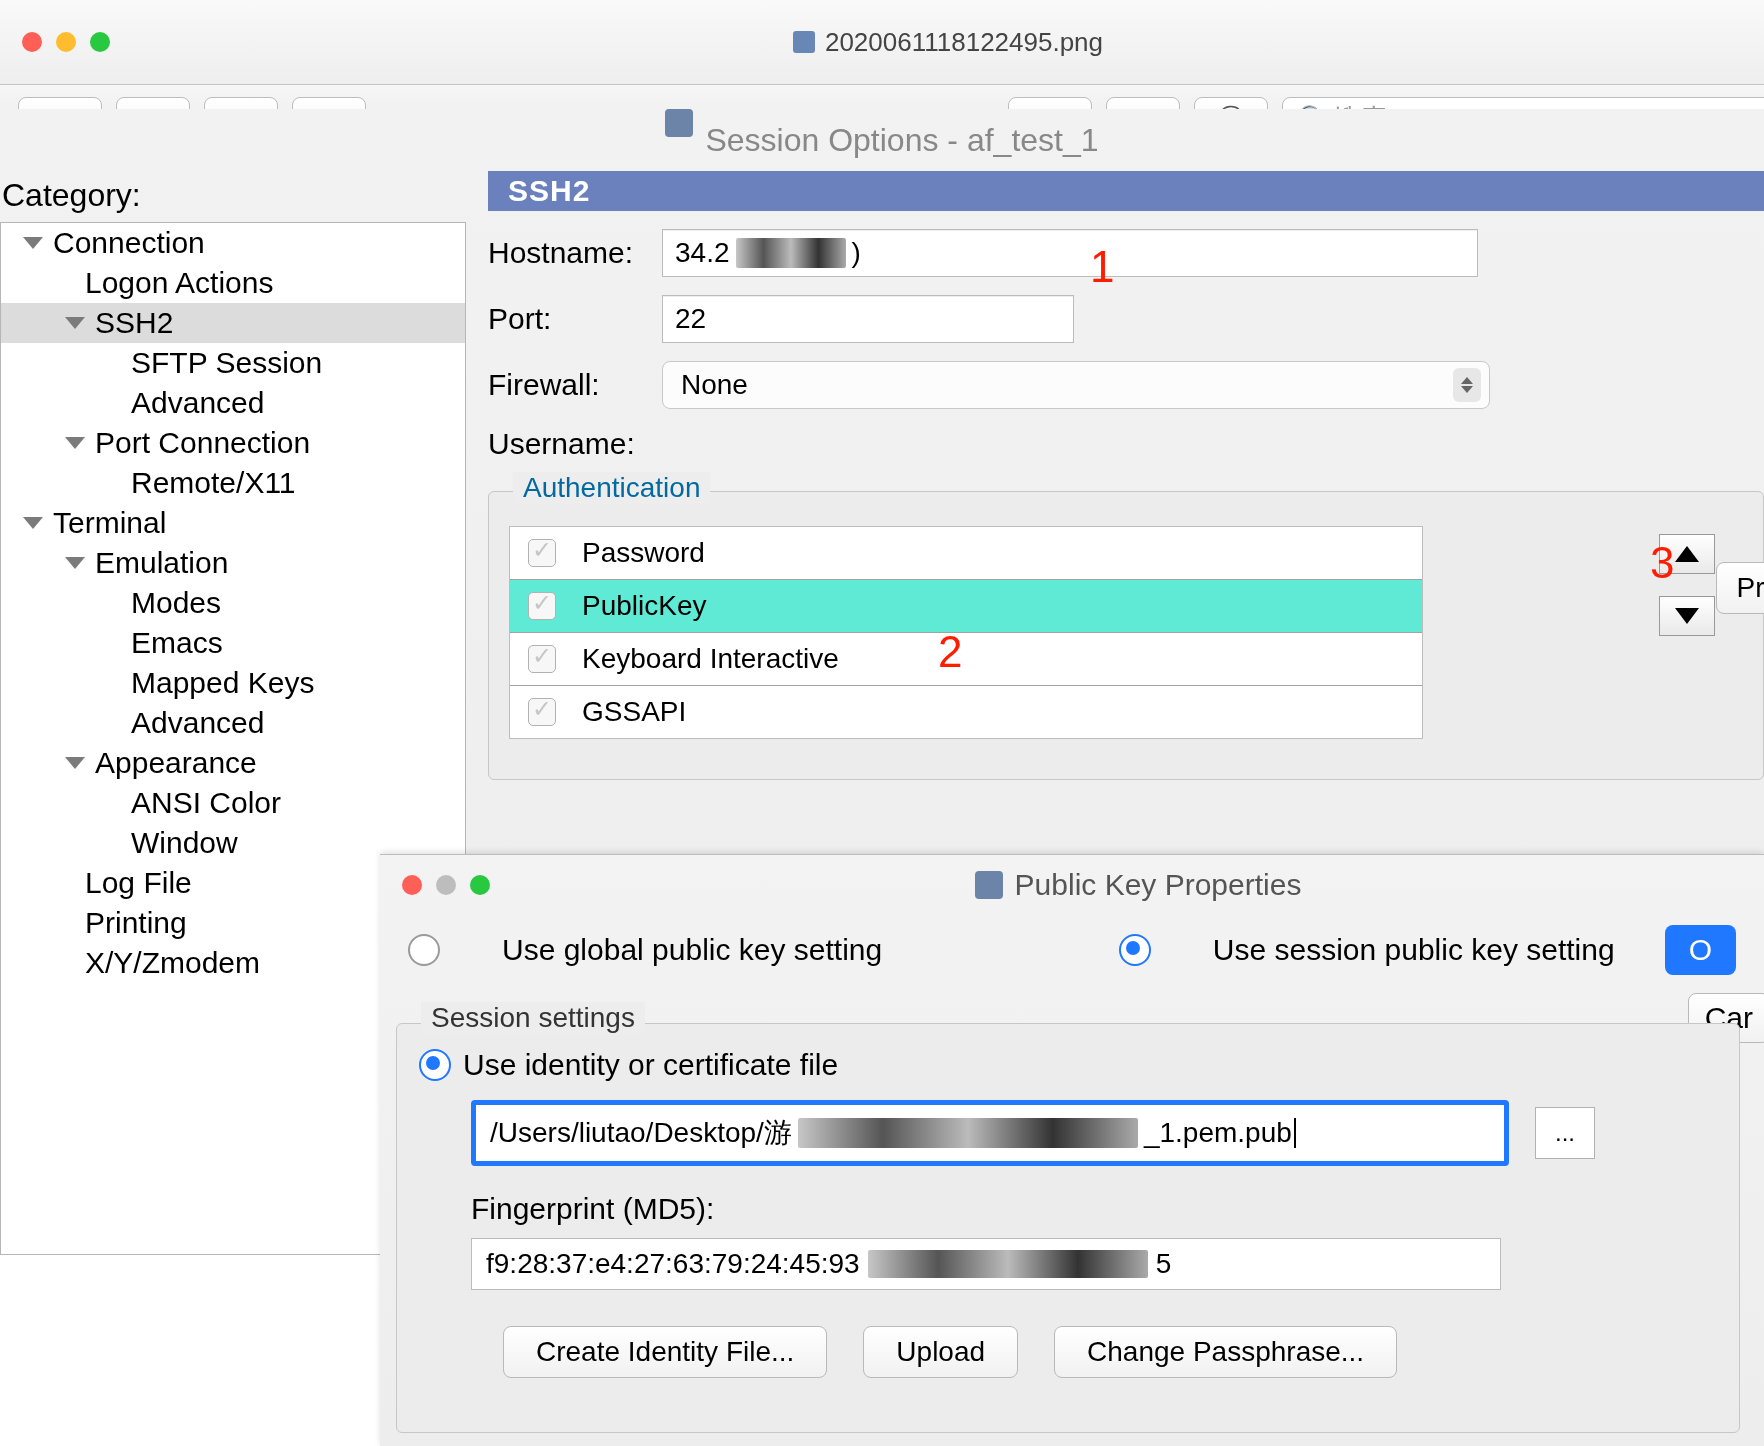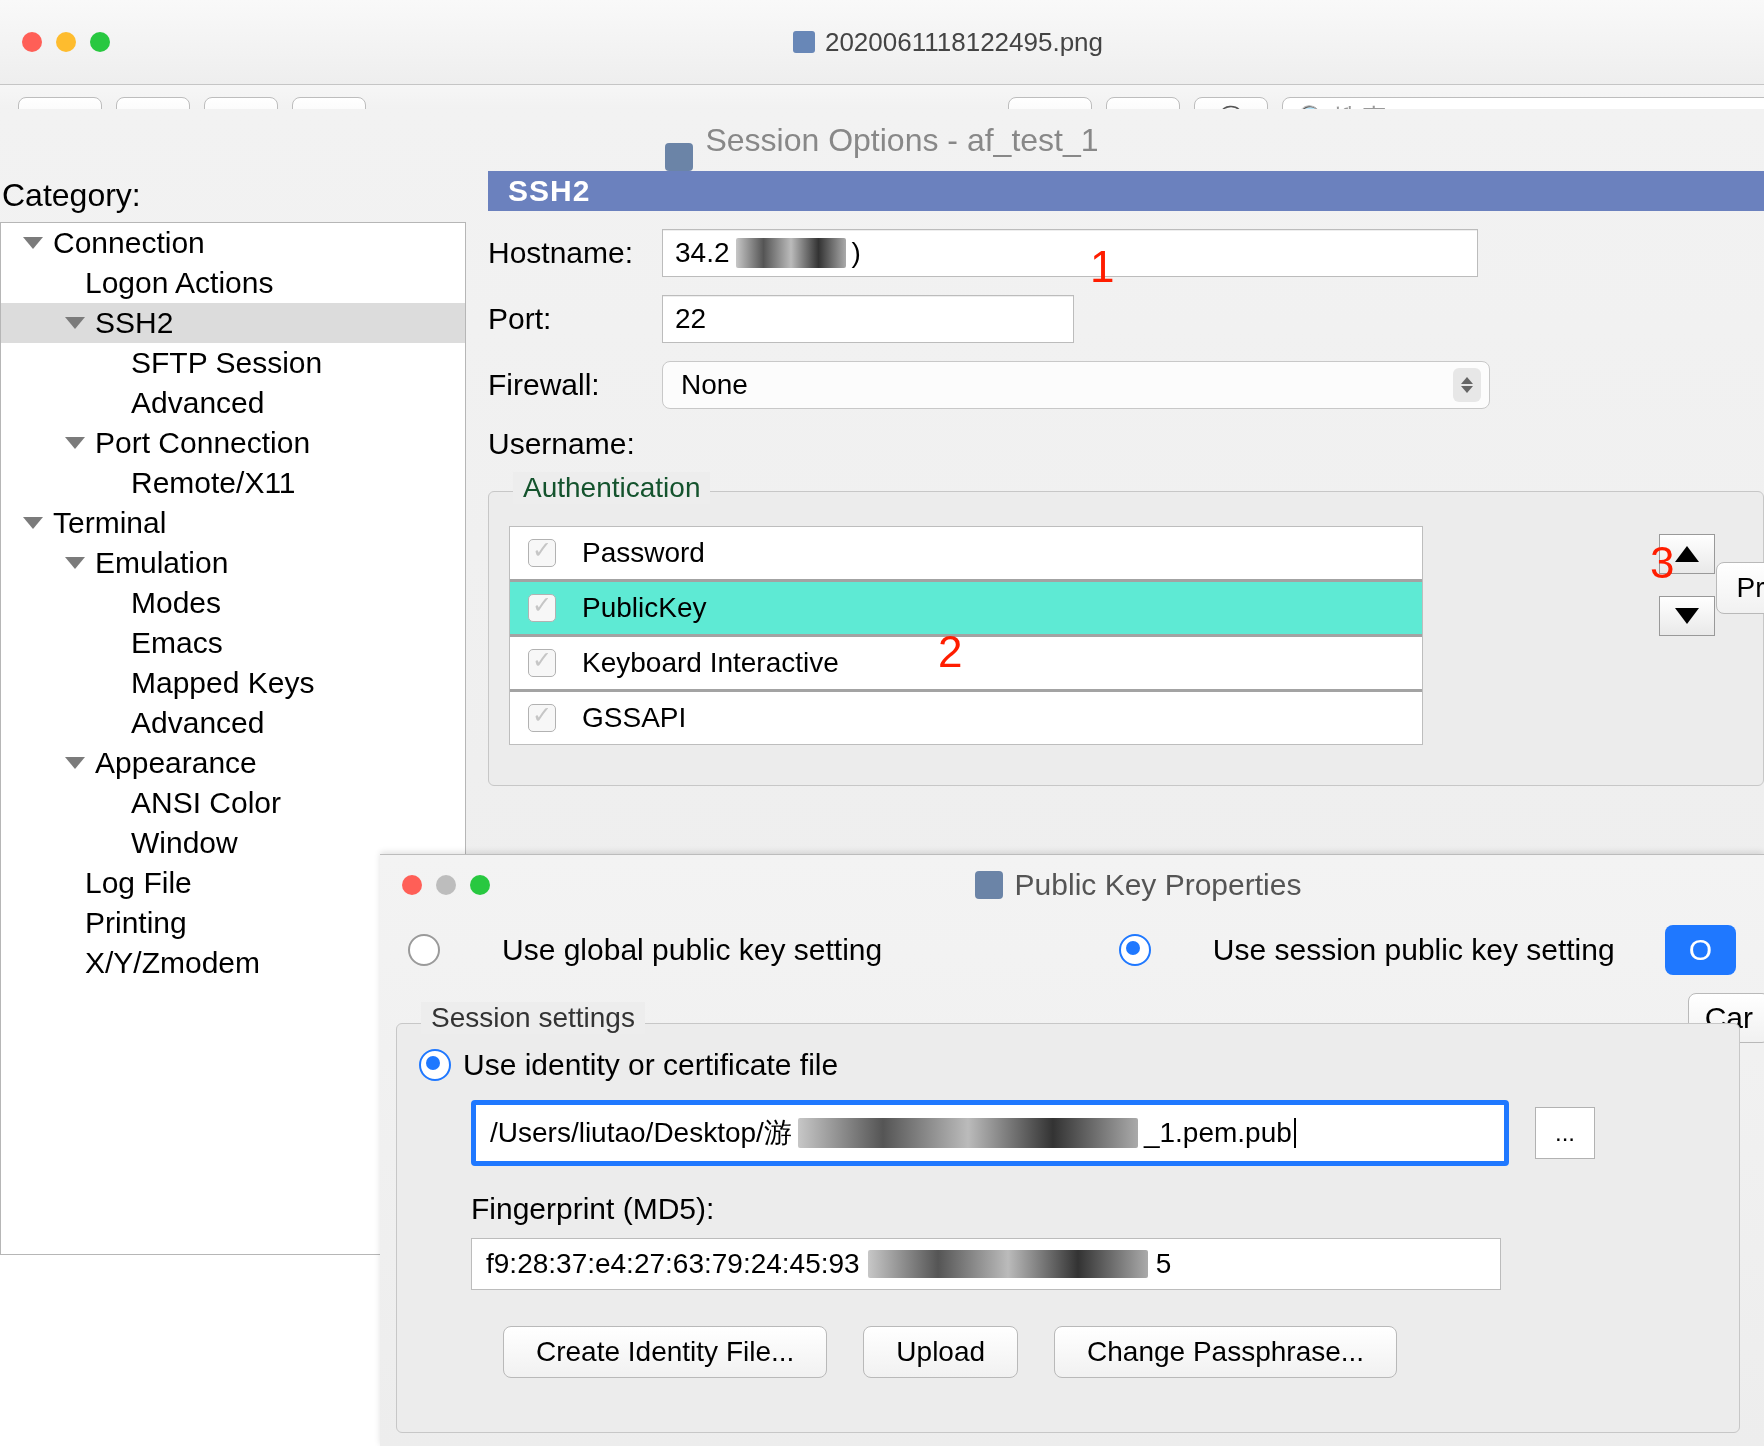--- a/index.html
+++ b/index.html
@@ -22,21 +22,21 @@
   align-items:center;justify-content:center;color:#555}
 .tb-btn.small{min-width:44px}
 .tb-btn .thin{font-weight:300}
 .tb-sep{flex:1}
 .search{flex:0 0 470px;height:44px;border:1px solid #bdbdbd;border-radius:8px;
   background:#fff;display:flex;align-items:center;padding:0 14px;color:#999}
 
 .so{position:absolute;left:0;top:109px;right:0;height:1100px;
   background:linear-gradient(#f2f2f2,#ededed)}
 .so-title{height:62px;line-height:62px;text-align:center;color:#888;font-size:32px;
-  display:flex;justify-content:center;gap:12px;align-items:flex-end}
+  display:flex;justify-content:center;gap:12px;align-items:flex-start}
 .so-title .ico{width:28px;height:28px;background:#6b84a7;border-radius:4px}
 .so-body{display:flex;height:1050px}
 .so-left{width:466px}
 .cat-h{padding:6px 0 8px 2px;font-size:32px}
 .so-tree{border:1px solid #b6b6b6;background:#fff;height:1031px;margin-right:0}
 .trow{display:flex;align-items:center;height:40px;white-space:nowrap;font-size:30px}
 .trow.sel{background:#dcdcdc}
 .caret{display:inline-block;width:0;height:0;margin:0 10px 0 0;
   border-left:10px solid transparent;border-right:10px solid transparent;
   border-top:12px solid #7b7b7b}
@@ -56,23 +56,23 @@
   border-radius:6px;background:#e7e7e7;display:flex;flex-direction:column;
   align-items:center;justify-content:center;gap:2px}
 .select .arrows span{width:0;height:0;border-left:6px solid transparent;
   border-right:6px solid transparent}
 .select .arrows .u{border-bottom:7px solid #666}
 .select .arrows .d{border-top:7px solid #666}
 
 .group{border:1px solid #c7c7c7;background:#ececec;border-radius:6px;
   margin-top:30px;padding:34px 20px 40px;position:relative}
 .group .legend{position:absolute;top:-20px;left:24px;padding:0 10px;
-  background:#ededed;font-size:28px;color:#14532d}
+  background:#ededed;font-size:28px;color:#0369a1}
 .auth-list{background:#fff;border:1px solid #bdbdbd;width:912px}
-.arow{display:flex;align-items:center;height:52px;border-bottom:3px solid #a3a3a3;
+.arow{display:flex;align-items:center;height:52px;border-bottom:1px solid #a3a3a3;
   padding:0 18px;font-size:28px}
 .arow:last-child{border-bottom:none}
 .arow.sel{background:#5eead4}
 .chk{width:26px;height:26px;border:1px solid #b2b2b2;border-radius:5px;
   background:#f7f7f7;margin-right:26px;position:relative}
 .chk::after{content:"✓";position:absolute;left:3px;top:-4px;font-size:24px;
   color:#c6c6c6}
 .ud{position:absolute;right:48px;top:42px;width:56px}
 .ud .b{height:38px;border:1px solid #999;background:linear-gradient(#fff,#e9e9e9);
   display:flex;align-items:center;justify-content:center;margin-bottom:22px}

